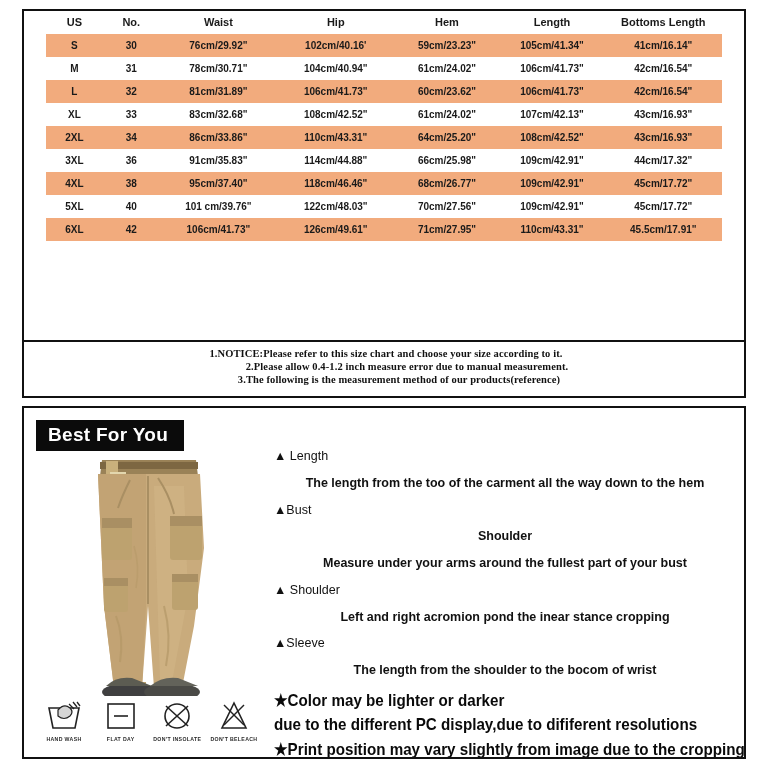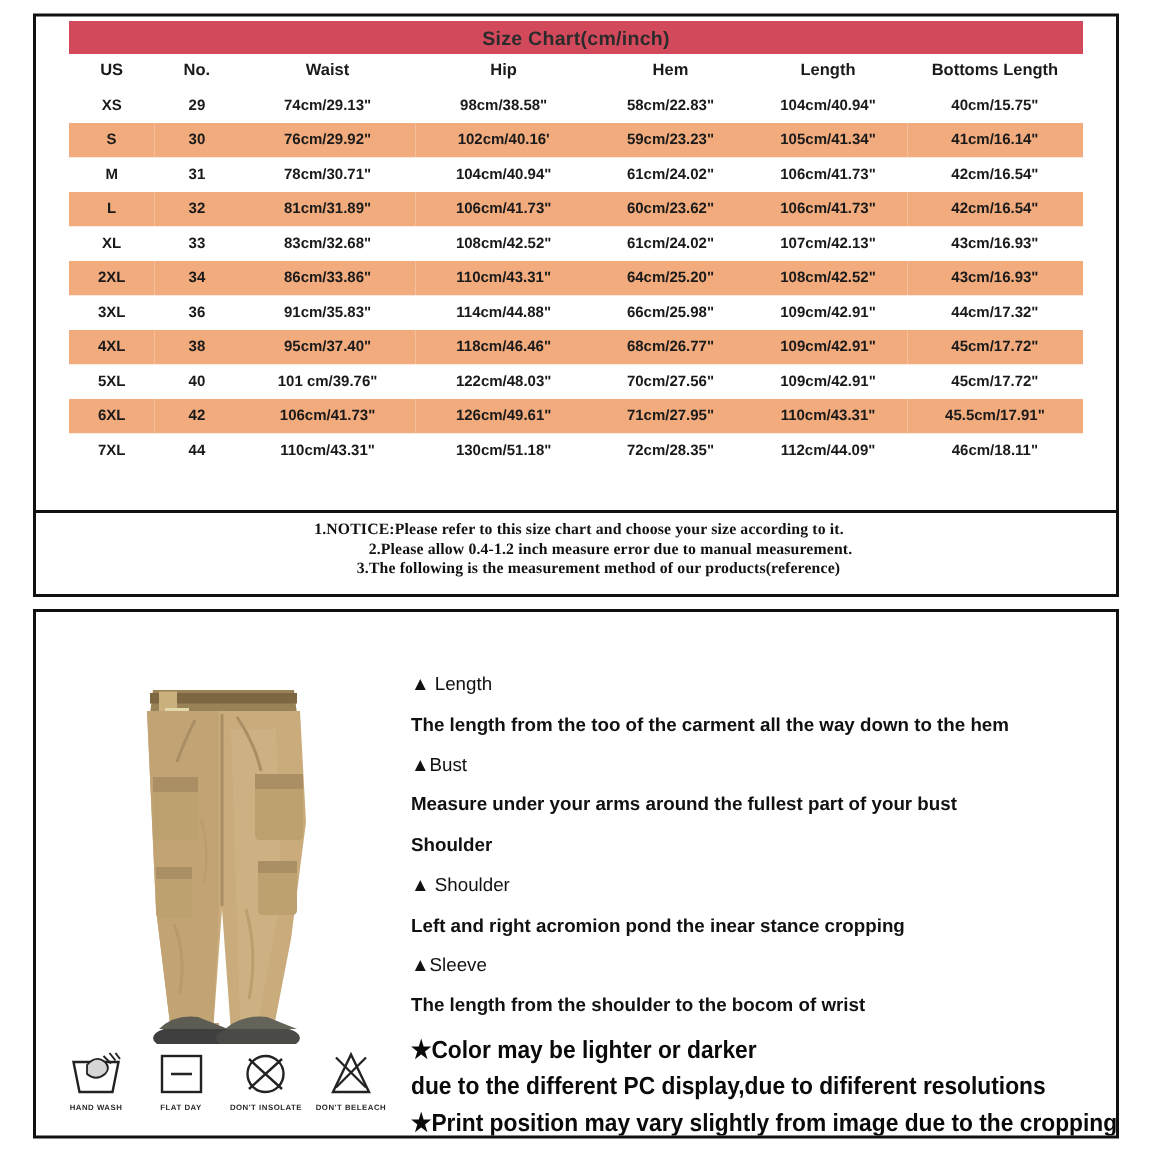--- a/index.html
+++ b/index.html
@@ -86,38 +86,37 @@
   }
 
   
   .meas{position:absolute;left:250px;top:42px;right:8px;}
   .meas .hd{
     font-weight:normal;font-size:12.5px;color:#111;
     margin:0 0 13px 0;line-height:1.1;
   }
   .meas .bd{
     font-weight:bold;font-size:12.5px;color:#111;
-    margin:0 0 13px 0;line-height:1.1;
+    margin:0 0 13px 0;line-height:1.1;text-align:center;
   }
 
   .bignote{
     font-weight:bold;font-size:16.5px;color:#0a0a0a;
     line-height:1.18;margin:0 0 5px 0;
     transform:scaleX(.92);transform-origin:left center;
     white-space:nowrap;
   }
 </style>
 </head>
 <body>
 
 <div class="page">
 
   <div class="panel-top">
 
-    <div class="chart-title">Size Chart(cm/inch)</div>
 
     <table class="size">
       <colgroup>
         <col class="c-us">
           <col class="c-no">
           <col class="c-waist">
           <col class="c-hip">
         <col class="c-hem">
           <col class="c-len">
           <col class="c-bot">
@@ -127,29 +126,20 @@
           <th>US</th>
           <th>No.</th>
           <th>Waist</th>
           <th>Hip</th>
           <th>Hem</th>
           <th>Length</th>
           <th>Bottoms Length</th>
         </tr>
       </thead>
       <tbody id="size-rows">
-          <tr class="plain">
-            <td>XS</td>
-            <td>29</td>
-            <td>74cm/29.13"</td>
-            <td>98cm/38.58"</td>
-            <td>58cm/22.83"</td>
-            <td>104cm/40.94"</td>
-            <td>40cm/15.75"</td>
-          </tr>
           <tr class="shade">
             <td>S</td>
             <td>30</td>
             <td>76cm/29.92"</td>
             <td>102cm/40.16'</td>
             <td>59cm/23.23"</td>
             <td>105cm/41.34"</td>
             <td>41cm/16.14"</td>
           </tr>
           <tr class="plain">
@@ -217,41 +207,33 @@
           </tr>
           <tr class="shade">
             <td>6XL</td>
             <td>42</td>
             <td>106cm/41.73"</td>
             <td>126cm/49.61"</td>
             <td>71cm/27.95"</td>
             <td>110cm/43.31"</td>
             <td>45.5cm/17.91"</td>
           </tr>
-          <tr class="plain">
-            <td>7XL</td>
-            <td>44</td>
-            <td>110cm/43.31"</td>
-            <td>130cm/51.18"</td>
-            <td>72cm/28.35"</td>
-            <td>112cm/44.09"</td>
-            <td>46cm/18.11"</td>
-          </tr>
         </tbody>
     </table>
 
     <div class="notice">
       <p class="l1">1.NOTICE:Please refer to this size chart and choose your size according to it.</p>
       <p class="l2">2.Please allow 0.4-1.2 inch measure error due to manual measurement.</p>
       <p class="l3">3.The following is the measurement method of our products(reference)</p>
     </div>
   </div>
 
   <div class="panel-bot">
 
+    <div class="badge">Best For You</div>
 
     <div class="photo">
       <svg viewBox="0 0 190 240" width="190" height="240" aria-hidden="true">
 
         <path d="M48 4 L142 4 L144 20 L46 20 Z" fill="#9a8257"></path>
         <path d="M46 6 L144 6 L144 13 L46 13 Z" fill="#7d6742"></path>
         <rect x="52" y="5" width="12" height="16" fill="#c9b07c"></rect>
         <rect x="56" y="16" width="16" height="9" fill="#e3d7ae"></rect>
 
         <path d="M44 18 L146 18 L150 92 L140 170 L128 232 L100 232 L94 150 L88 232 L60 232 L50 150 Z" fill="#c9ab7c"></path>
@@ -332,22 +314,22 @@
           </svg>
         </div>
         <div class="care-label">DON'T BELEACH</div>
       </div>
     </div>
 
     <div class="meas">
       <p class="hd">▲ Length</p>
       <p class="bd">The length from the too of the carment all the way down to the hem</p>
       <p class="hd">▲Bust</p>
+      <p class="bd">Shoulder</p>
       <p class="bd">Measure under your arms around the fullest part of your bust</p>
-      <p class="bd">Shoulder</p>
       <p class="hd">▲ Shoulder</p>
       <p class="bd">Left and right acromion pond the inear stance cropping</p>
       <p class="hd">▲Sleeve</p>
       <p class="bd">The length from the shoulder to the bocom of wrist</p>
 
       <p class="bignote">★Color may be lighter or darker</p>
       <p class="bignote">due to the different PC display,due to dififerent resolutions</p>
       <p class="bignote">★Print position may vary slightly from image due to the cropping</p>
     </div>
 

